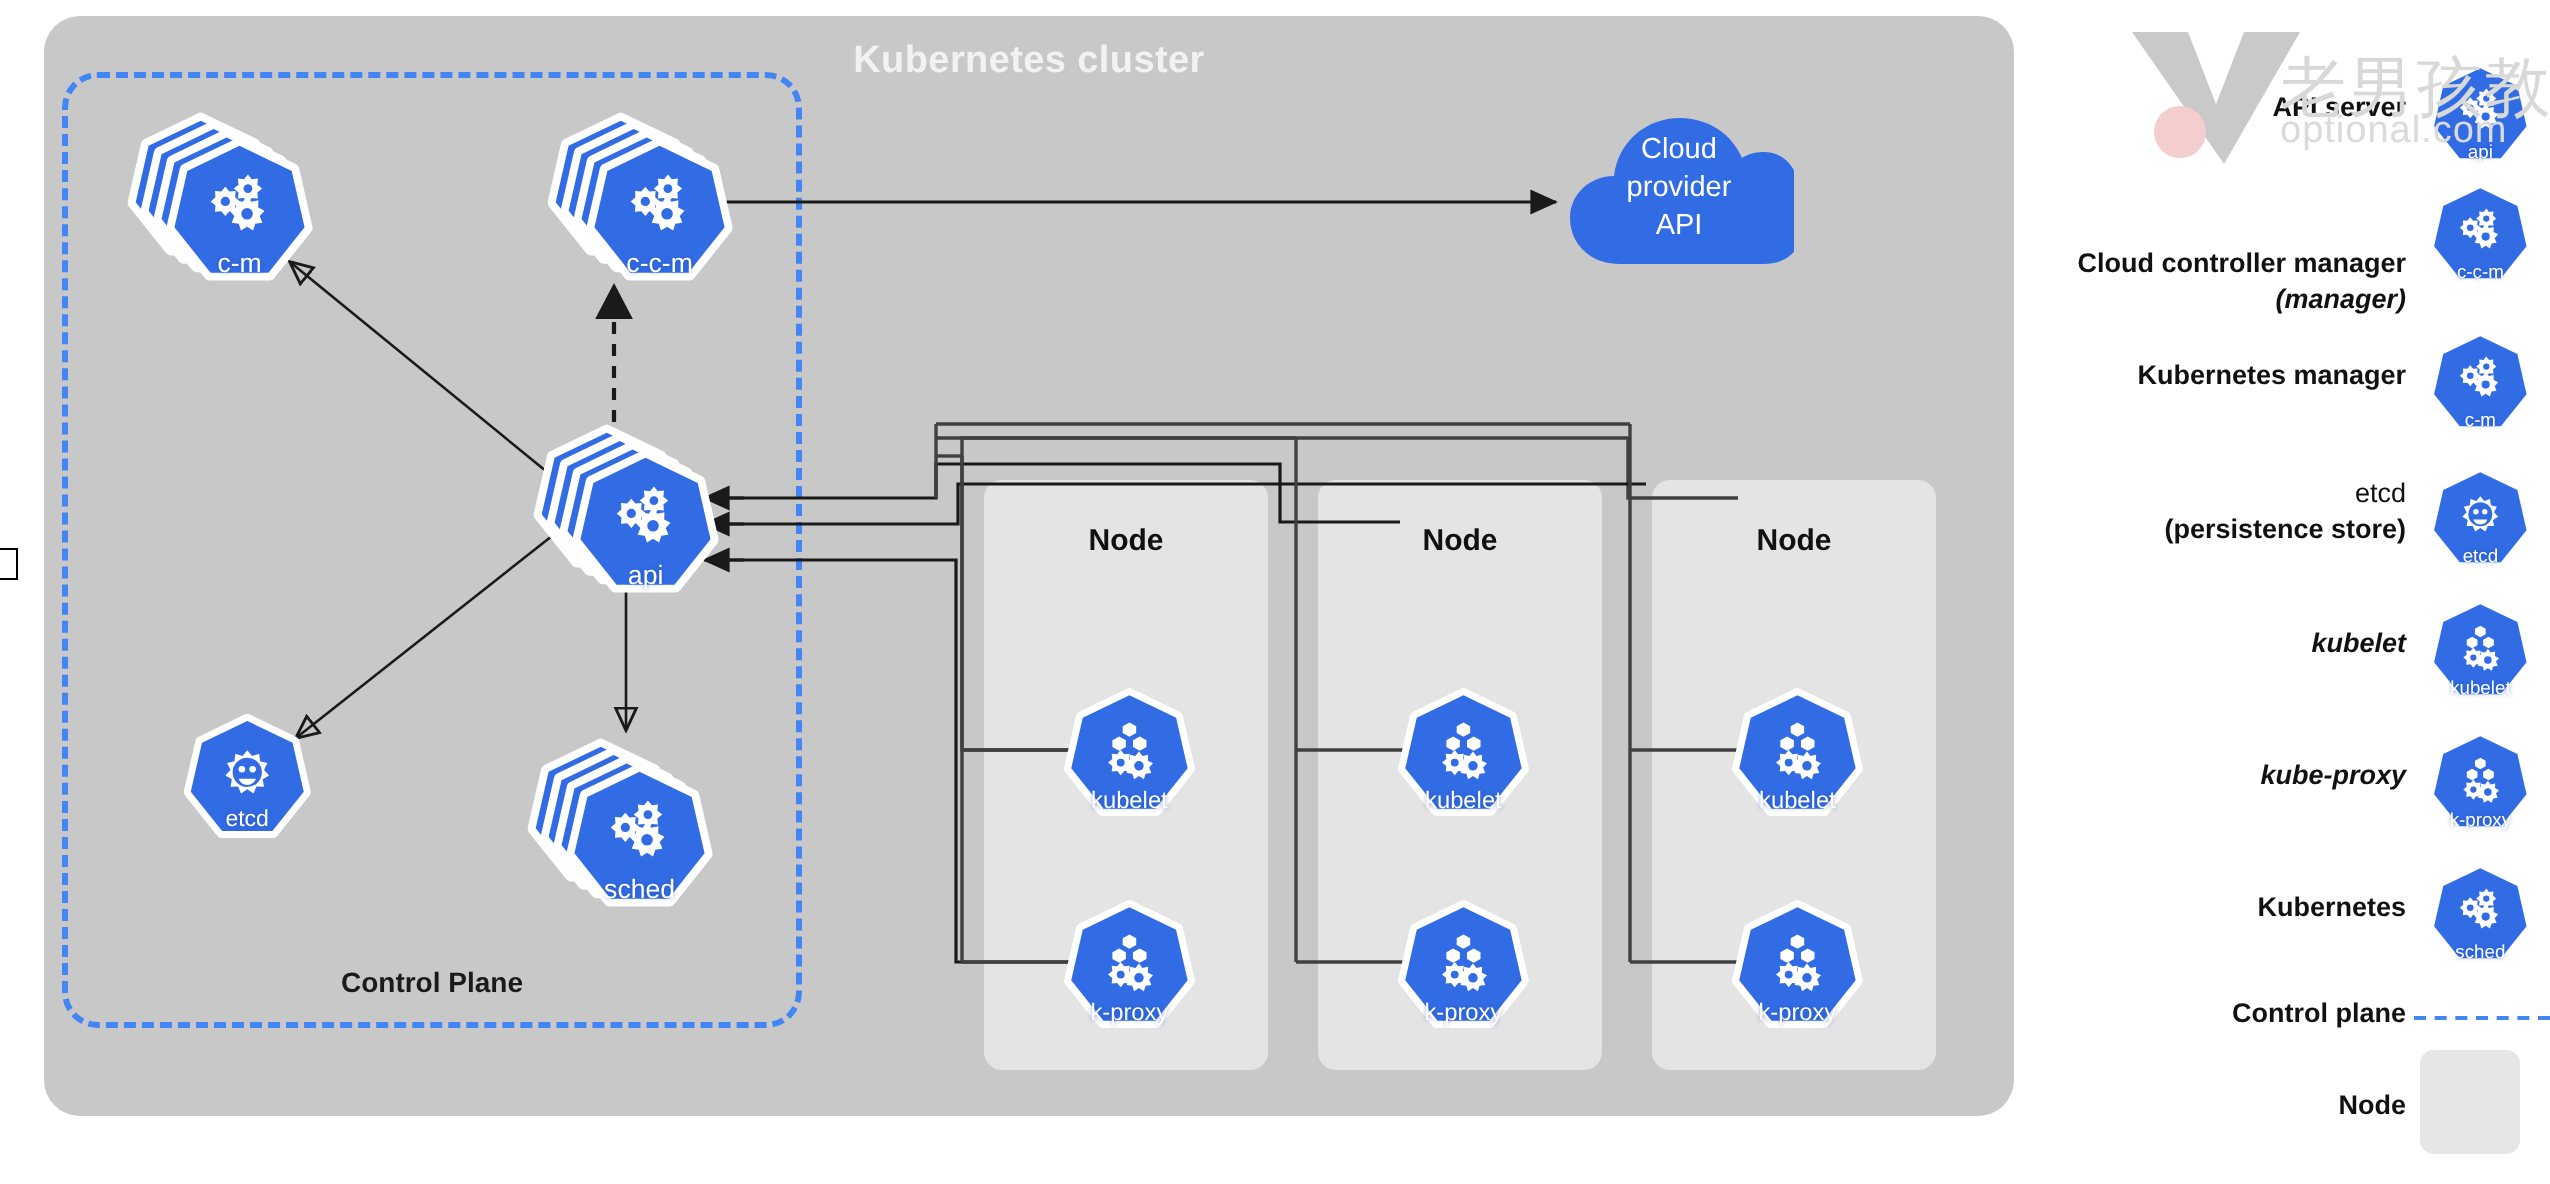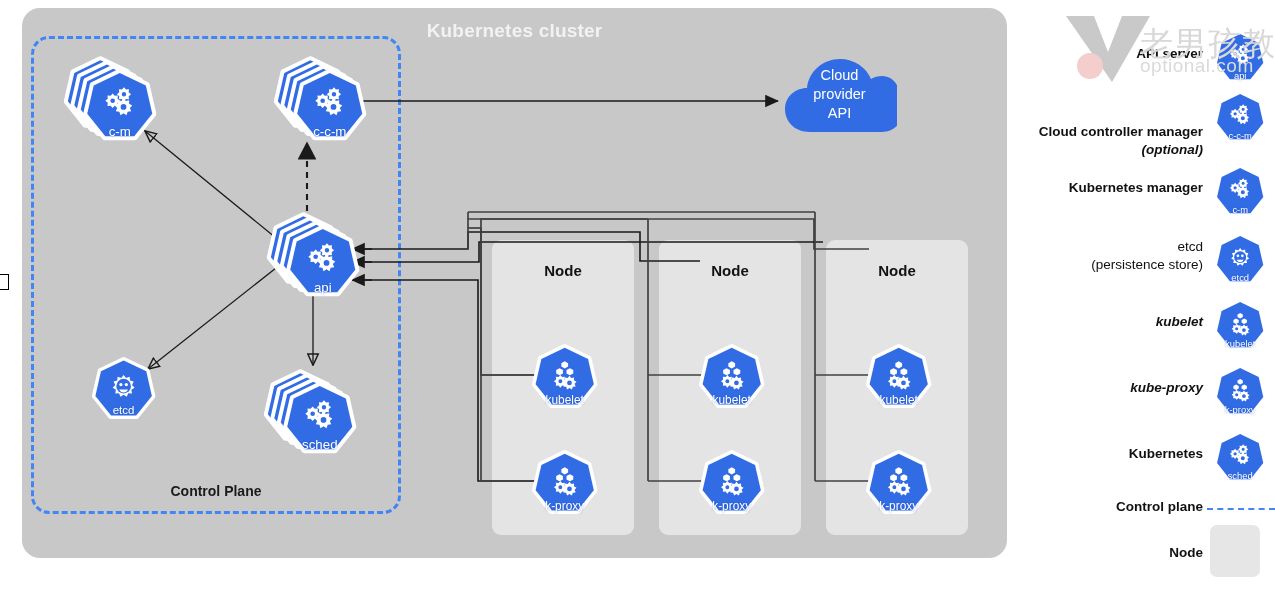--- a/index.html
+++ b/index.html
@@ -362,21 +362,21 @@
               <g transform="translate(10.26,9.02) scale(0.7875)">
                 <path d="M27.80,9.20L29.56,11.35L32.33,11.07L32.05,13.84L34.20,15.60L32.05,17.36L32.33,20.13L29.56,19.85L27.80,22.00L26.04,19.85L23.27,20.13L23.55,17.36L21.40,15.60L23.55,13.84L23.27,11.07L26.04,11.35Z M29.8,15.6 A2,2 0 1,0 25.8,15.6 A2,2 0 1,0 29.8,15.6Z" fill="#fff" fill-rule="evenodd"></path>
                 <path d="M17.60,14.80L19.44,16.97L22.27,16.73L22.03,19.56L24.20,21.40L22.03,23.24L22.27,26.07L19.44,25.83L17.60,28.00L15.76,25.83L12.93,26.07L13.17,23.24L11.00,21.40L13.17,19.56L12.93,16.73L15.76,16.97Z M19.700000000000003,21.4 A2.1,2.1 0 1,0 15.500000000000002,21.4 A2.1,2.1 0 1,0 19.700000000000003,21.4Z" fill="#fff" fill-rule="evenodd"></path>
                 <path d="M27.40,19.00L29.38,21.55L32.54,20.87L32.42,24.10L35.28,25.61L33.11,28.01L34.33,31.00L31.13,31.44L30.14,34.52L27.40,32.80L24.66,34.52L23.67,31.44L20.47,31.00L21.69,28.01L19.52,25.61L22.38,24.10L22.26,20.87L25.42,21.55Z M30,27 A2.6,2.6 0 1,0 24.799999999999997,27 A2.6,2.6 0 1,0 30,27Z" fill="#fff" fill-rule="evenodd"></path>
               </g>
             </svg>
             <div class="cap" style="top:42.1px;left:2.2px;width:54px;font-size:9.4px;">api</div>
           </div>
         </div>
         <div class="legend-row" style="top: 88px;">
-          <div class="legend-label" style="top: -1px; margin-top: 36px;">Cloud controller manager<div style="font-style: italic;">(optional)</div></div>
+          <div class="legend-label" style="top: -1px; margin-top: 36px;">Cloud controller manager<div style="font-style: italic;">(manager)</div></div>
           <div class="badge legend-icon" style="width: 58.32px; height: 57.888px; left: 196px; top: 0px;">
             <svg width="58.32" height="57.888" viewBox="0 0 58.32 57.888">
               <polygon points="29.16,5.24 48.37,14.49 53.11,35.28 39.82,51.94 18.50,51.94 5.21,35.28 9.95,14.49" fill="#fff" stroke="#fff" stroke-width="4.05" stroke-linejoin="round"></polygon>
               <polygon points="29.16,6.10 47.70,15.03 52.28,35.08 39.45,51.17 18.87,51.17 6.04,35.08 10.62,15.03" fill="#326ce5"></polygon>
               <g transform="translate(10.26,9.02) scale(0.7875)">
                 <path d="M27.80,9.20L29.56,11.35L32.33,11.07L32.05,13.84L34.20,15.60L32.05,17.36L32.33,20.13L29.56,19.85L27.80,22.00L26.04,19.85L23.27,20.13L23.55,17.36L21.40,15.60L23.55,13.84L23.27,11.07L26.04,11.35Z M29.8,15.6 A2,2 0 1,0 25.8,15.6 A2,2 0 1,0 29.8,15.6Z" fill="#fff" fill-rule="evenodd"></path>
                 <path d="M17.60,14.80L19.44,16.97L22.27,16.73L22.03,19.56L24.20,21.40L22.03,23.24L22.27,26.07L19.44,25.83L17.60,28.00L15.76,25.83L12.93,26.07L13.17,23.24L11.00,21.40L13.17,19.56L12.93,16.73L15.76,16.97Z M19.700000000000003,21.4 A2.1,2.1 0 1,0 15.500000000000002,21.4 A2.1,2.1 0 1,0 19.700000000000003,21.4Z" fill="#fff" fill-rule="evenodd"></path>
                 <path d="M27.40,19.00L29.38,21.55L32.54,20.87L32.42,24.10L35.28,25.61L33.11,28.01L34.33,31.00L31.13,31.44L30.14,34.52L27.40,32.80L24.66,34.52L23.67,31.44L20.47,31.00L21.69,28.01L19.52,25.61L22.38,24.10L22.26,20.87L25.42,21.55Z M30,27 A2.6,2.6 0 1,0 24.799999999999997,27 A2.6,2.6 0 1,0 30,27Z" fill="#fff" fill-rule="evenodd"></path>
               </g>
             </svg>
@@ -392,21 +392,21 @@
               <g transform="translate(10.26,9.02) scale(0.7875)">
                 <path d="M27.80,9.20L29.56,11.35L32.33,11.07L32.05,13.84L34.20,15.60L32.05,17.36L32.33,20.13L29.56,19.85L27.80,22.00L26.04,19.85L23.27,20.13L23.55,17.36L21.40,15.60L23.55,13.84L23.27,11.07L26.04,11.35Z M29.8,15.6 A2,2 0 1,0 25.8,15.6 A2,2 0 1,0 29.8,15.6Z" fill="#fff" fill-rule="evenodd"></path>
                 <path d="M17.60,14.80L19.44,16.97L22.27,16.73L22.03,19.56L24.20,21.40L22.03,23.24L22.27,26.07L19.44,25.83L17.60,28.00L15.76,25.83L12.93,26.07L13.17,23.24L11.00,21.40L13.17,19.56L12.93,16.73L15.76,16.97Z M19.700000000000003,21.4 A2.1,2.1 0 1,0 15.500000000000002,21.4 A2.1,2.1 0 1,0 19.700000000000003,21.4Z" fill="#fff" fill-rule="evenodd"></path>
                 <path d="M27.40,19.00L29.38,21.55L32.54,20.87L32.42,24.10L35.28,25.61L33.11,28.01L34.33,31.00L31.13,31.44L30.14,34.52L27.40,32.80L24.66,34.52L23.67,31.44L20.47,31.00L21.69,28.01L19.52,25.61L22.38,24.10L22.26,20.87L25.42,21.55Z M30,27 A2.6,2.6 0 1,0 24.799999999999997,27 A2.6,2.6 0 1,0 30,27Z" fill="#fff" fill-rule="evenodd"></path>
               </g>
             </svg>
             <div class="cap" style="top:42.1px;left:2.2px;width:54px;font-size:9.4px;">c-m</div>
           </div>
         </div>
         <div class="legend-row" style="top: 230px;">
-          <div class="legend-label plain" style="top: 8px;">etcd<div style="font-weight: normal;">(persistence store)</div></div>
+          <div class="legend-label plain" style="top: 8px;">etcd<div style="font-weight: bold;">(persistence store)</div></div>
           <div class="badge legend-icon" style="width: 58.32px; height: 57.888px; left: 196px; top: 0px;">
             <svg width="58.32" height="57.888" viewBox="0 0 58.32 57.888">
               <polygon points="29.16,5.24 48.37,14.49 53.11,35.28 39.82,51.94 18.50,51.94 5.21,35.28 9.95,14.49" fill="#fff" stroke="#fff" stroke-width="4.05" stroke-linejoin="round"></polygon>
               <polygon points="29.16,6.10 47.70,15.03 52.28,35.08 39.45,51.17 18.87,51.17 6.04,35.08 10.62,15.03" fill="#326ce5"></polygon>
               <g transform="translate(10.26,9.02) scale(0.7875)">
                 <path d="M24.00,11.50L26.48,14.56L30.22,13.33L30.65,17.24L34.46,18.22L32.71,21.75L35.38,24.64L32.00,26.66L32.69,30.53L28.76,30.40L27.24,34.03L24.00,31.80L20.76,34.03L19.24,30.40L15.31,30.53L16.00,26.66L12.62,24.64L15.29,21.75L13.54,18.22L17.35,17.24L17.78,13.33L21.52,14.56Z" fill="#fff" fill-rule="evenodd"></path>
                 <circle cx="24" cy="23" r="7.6" fill="#326ce5"></circle>
                 <circle cx="21.2" cy="21.4" r="1.7" fill="#fff"></circle>
                 <circle cx="26.8" cy="21.4" r="1.7" fill="#fff"></circle>
                 <path d="M19.5,26.4 a4.8,4.8 0 0 0 9,0 z" fill="#fff"></path>

